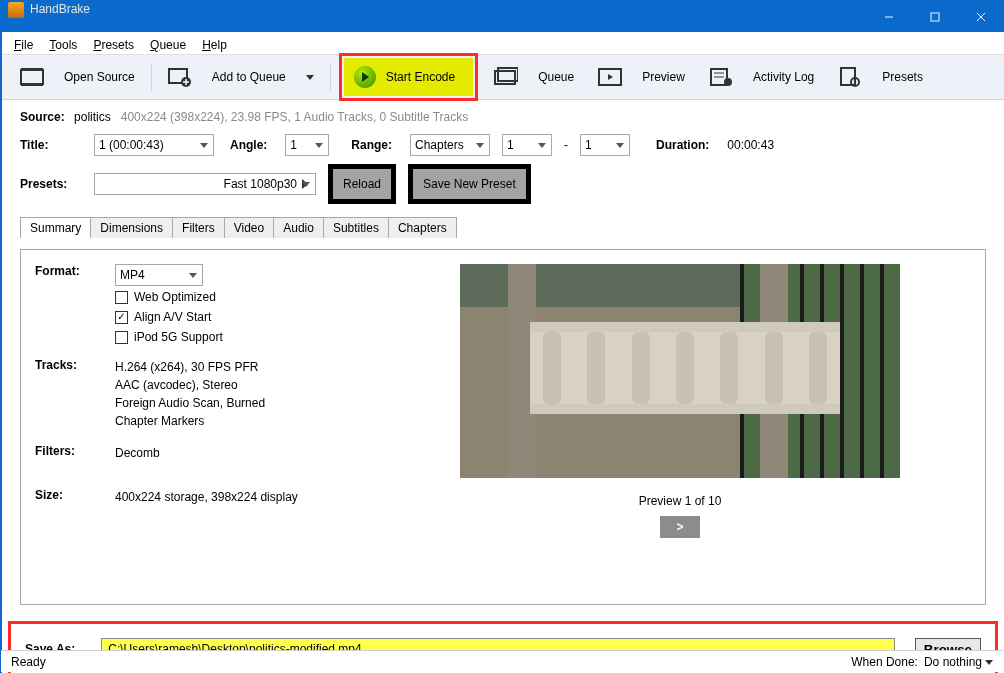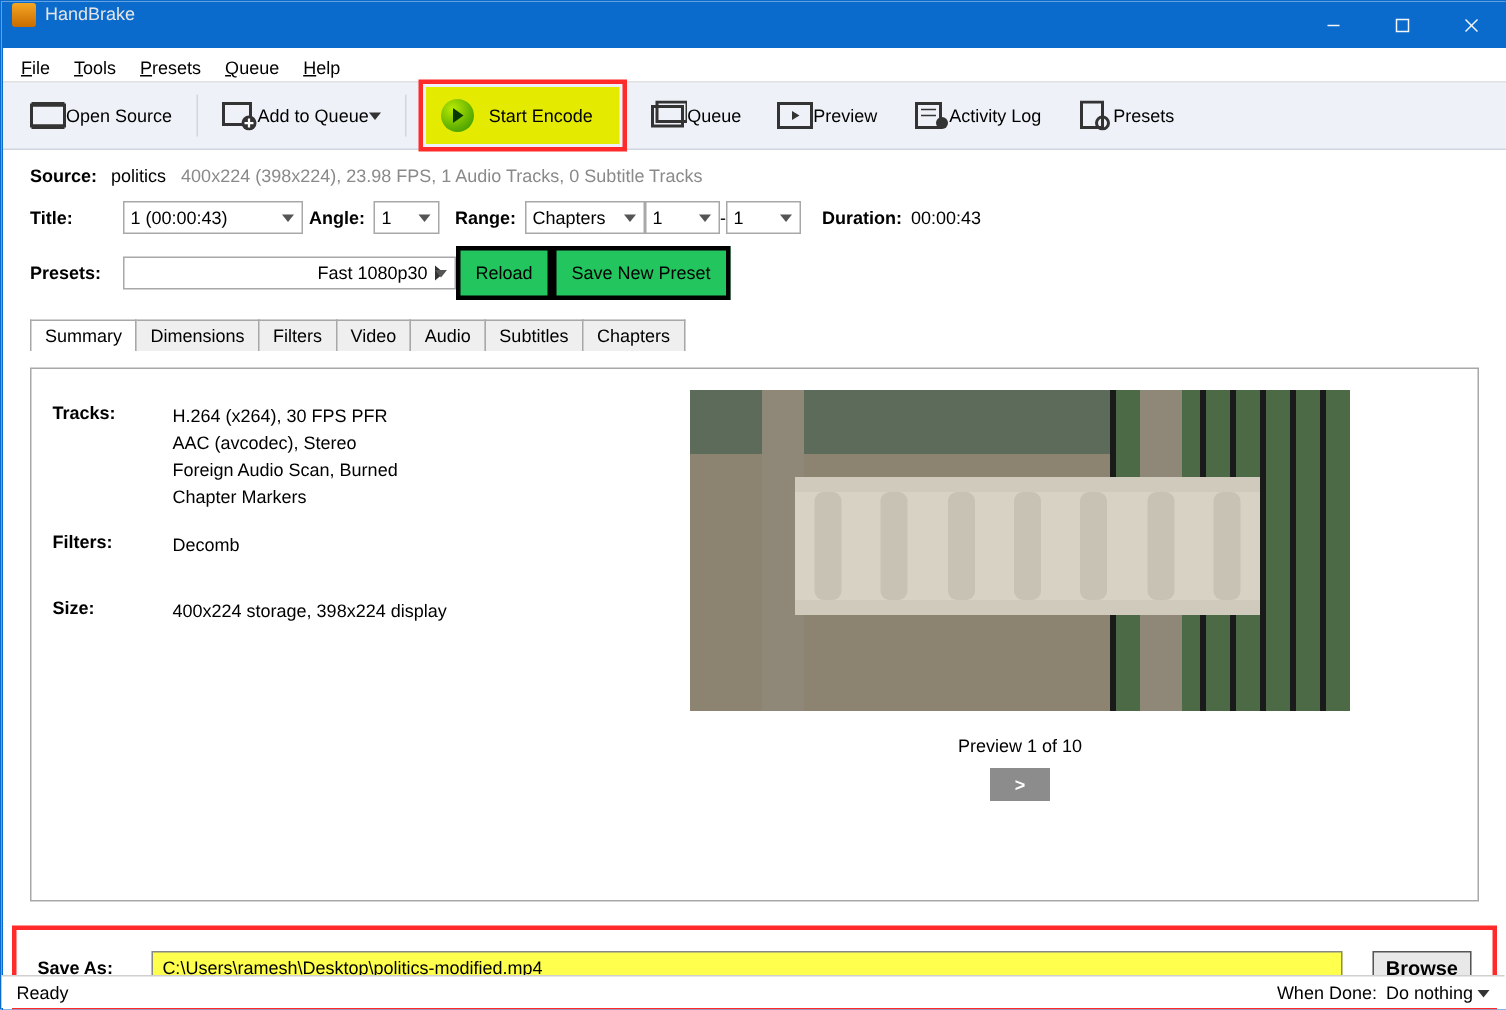--- a/index.html
+++ b/index.html
@@ -10,38 +10,38 @@
 .titlebar .title{flex:0 0 auto;font-size:12px}
 .titlebar .spacer{flex:1}
 .titlebar .winbtn{width:46px;height:30px;display:flex;align-items:center;justify-content:center;color:#fff;opacity:.95}
 .titlebar .winbtn.close{}
 
 .menubar{height:22px;display:flex;align-items:flex-end;padding:0 4px;background:#fff}
 .menubar span{padding:2px 8px;cursor:default}
 .menubar span u{text-decoration:underline}
 
 .toolbar{height:46px;background:#eef2f8;border-top:1px solid #e0e0e0;border-bottom:1px solid #d0d6e0;display:flex;align-items:center;padding:0 6px;gap:0}
-.toolbtn{height:38px;display:flex;align-items:center;gap:0;padding:0 12px;cursor:default}
+.toolbtn{height:38px;display:flex;align-items:center;gap:20px;padding:0 12px;cursor:default}
 .toolbtn .ic{width:24px;height:22px;display:flex;align-items:center;justify-content:center}
 .sep{width:1px;height:28px;background:#cfd6e0;margin:0 4px}
 .start-wrap{border:3px solid #ff2a2a;padding:2px;margin:0 4px}
 .startbtn{background:#e5eb00;height:38px;display:flex;align-items:center;gap:10px;padding:0 18px 0 10px}
 .playcircle{width:22px;height:22px;border-radius:50%;background:radial-gradient(circle at 35% 30%,#b8ea00,#4fa500 75%);display:flex;align-items:center;justify-content:center}
 .playtri{width:0;height:0;border-left:7px solid #073a00;border-top:5px solid transparent;border-bottom:5px solid transparent;margin-left:2px}
 svg{display:block}
 
 .src{padding:10px 18px 6px}
 .lbl{font-weight:700;margin-right:6px}
 .gray{color:#8a8a8a}
 
-.row{display:flex;align-items:center;padding:4px 18px;gap:0}
+.row{display:flex;align-items:center;padding:4px 18px;gap:12px}
 .row .lbl{width:56px;display:inline-block}
 select,.combo{height:22px;border:1px solid #a8a8a8;background:#fff;font:inherit;padding:0 18px 0 4px;position:relative;display:inline-flex;align-items:center}
 .combo::after{content:"";position:absolute;right:5px;top:50%;margin-top:-2px;border-left:4px solid transparent;border-right:4px solid transparent;border-top:5px solid #555}
-.btn{height:22px;border:3px solid #000000;background:#22c55e;padding:15px 10px;display:inline-flex;align-items:center;font:inherit}
+.btn{height:22px;border:5px solid #000000;background:#a3a3a3;padding:15px 10px;display:inline-flex;align-items:center;font:inherit}
 .presetcombo{width:222px;justify-content:flex-end}
 .presetcombo .arrow{position:absolute;right:6px;top:4px}
 
 .tabs{margin:8px 18px 12px;display:flex}
 .tab{border:1px solid #a8a8a8;border-bottom:none;padding:3px 9px;background:#efefef;margin-right:-1px;position:relative;top:1px}
 .tab.active{background:#fff;z-index:2}
 .tabbody{border:1px solid #a8a8a8;margin:0 18px 0;padding:14px 14px 20px;height:356px;position:relative;background:#fff}
 .tabgrid{display:flex;gap:24px}
 .leftcol{width:330px}
 .kv{display:flex;margin-bottom:10px}
@@ -225,20 +225,40 @@
   <div class="tab">Filters</div>
   <div class="tab">Video</div>
   <div class="tab">Audio</div>
   <div class="tab">Subtitles</div>
   <div class="tab">Chapters</div>
 </div>
 
 <div class="tabbody">
   <div class="tabgrid">
     <div class="leftcol">
+      <div class="kv">
+        <div class="k">Format:</div>
+        <div class="v">
+          <div class="combo" style="width:88px">
+              <span>MP4</span>
+            </div>
+          <div class="chk">
+              <div class="box"></div>
+              <span>Web Optimized</span>
+            </div>
+          <div class="chk">
+              <div class="box">✓</div>
+              <span>Align A/V Start</span>
+            </div>
+          <div class="chk">
+              <div class="box"></div>
+              <span>iPod 5G Support</span>
+            </div>
+        </div>
+      </div>
       <div class="kv" style="margin-top:8px">
         <div class="k">Tracks:</div>
         <div class="v">
           <div>H.264 (x264), 30 FPS PFR</div>
           <div>AAC (avcodec), Stereo</div>
           <div>Foreign Audio Scan, Burned</div>
           <div>Chapter Markers</div>
         </div>
       </div>
       <div class="kv" style="margin-top:14px">

